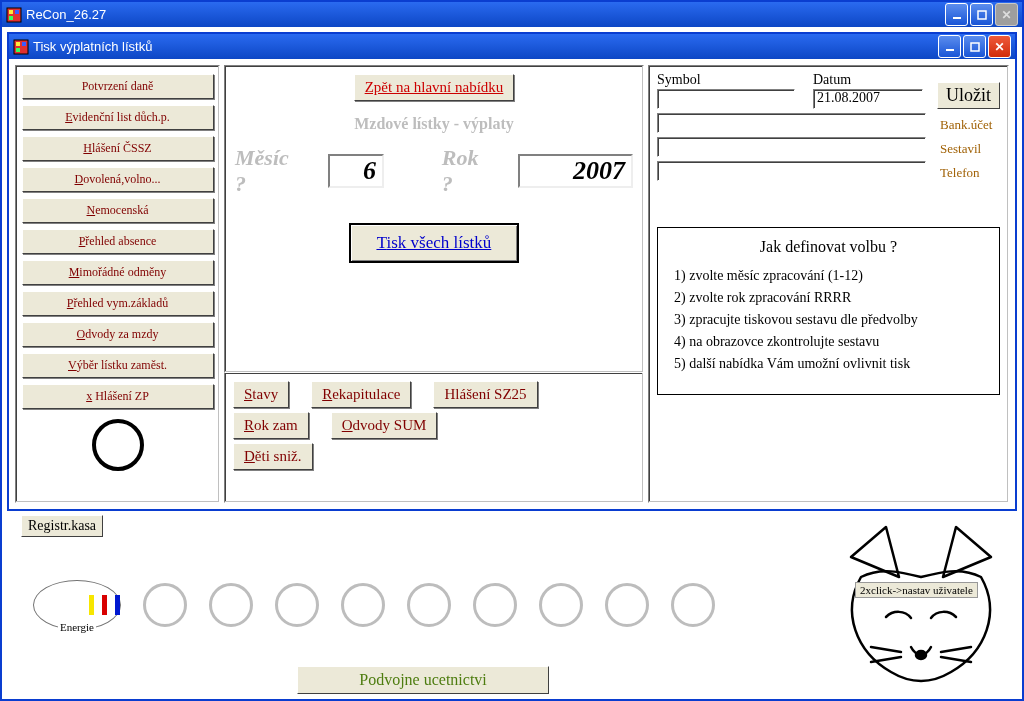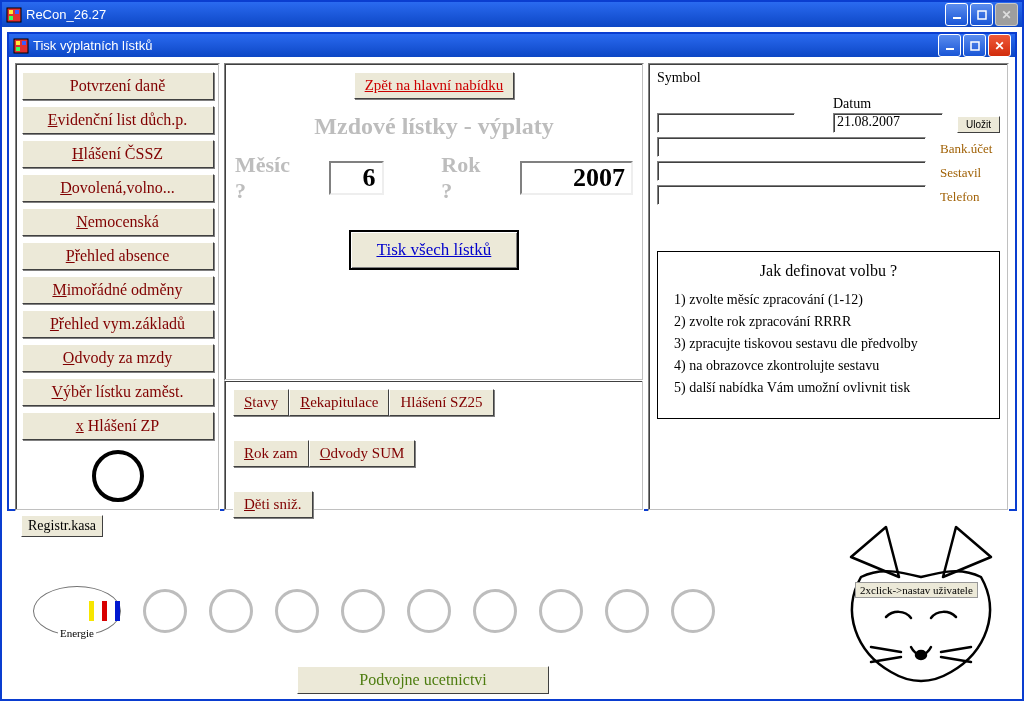--- a/index.html
+++ b/index.html
@@ -114,43 +114,44 @@
     display: inline-block;
     background: #ece9d8;
     border: 1px solid #000;
     border-top-color: #fff;
     border-left-color: #fff;
     border-right-color: #404040;
     border-bottom-color: #404040;
     box-shadow: 1px 1px 0 #808080;
     color: #800000;
     font-family: "Times New Roman", serif;
-    font-size: 16px;
+    font-size: 12px;
     padding: 4px 10px;
     text-align: center;
     cursor: default;
     white-space: nowrap;
   }
   .left-col .win-btn {
     width: 170px;
     margin-bottom: 6px;
   }
   .main-title {
     color: #bdbdbd;
     font-family: "Times New Roman", serif;
-    font-size: 24px;
+    font-size: 16px;
     font-weight: bold;
     text-align: center;
     margin: 14px 0 10px 0;
   }
   .qrow {
     display: flex;
     align-items: center;
     gap: 24px;
     margin-top: 12px;
+    font-style: italic;
   }
   .qlabel {
     color: #bdbdbd;
     font-family: "Times New Roman", serif;
     font-size: 22px;
     font-weight: bold;
   }
   .num-input {
     font-family: "Times New Roman", serif;
     font-size: 26px;
@@ -185,22 +186,22 @@
   .mid-lower {
     border-top: 0;
     padding: 8px 8px 8px 8px;
   }
   .mid-upper {
     flex: 0 0 auto;
     padding-bottom: 6px;
   }
   .row-btns {
     display: flex;
-    gap: 0;
-    margin-bottom: 24px;
+    gap: 22px;
+    margin-bottom: 4px;
   }
   .row-btns .win-btn {
     font-size: 15px;
     padding: 4px 10px;
   }
   
   .form-row {
     display: flex;
     align-items: flex-end;
     gap: 14px;
@@ -224,22 +225,22 @@
     padding: 0 3px;
     box-shadow: inset 1px 1px 0 #404040;
   }
   .save-btn {
     background: #ece9d8;
     border: 1px solid #000;
     border-top-color: #fff;
     border-left-color: #fff;
     border-right-color: #404040;
     border-bottom-color: #404040;
-    font-family: Liberation Sans, sans-serif;
-    font-size: 10px;
+    font-family: Liberation Serif, serif;
+    font-size: 18px;
     padding: 2px 8px;
   }
   .right-lbl {
     font-family: "Times New Roman", serif;
     font-size: 13px;
     color: #a16207;
     width: 60px;
     text-align: left;
   }
   .help-box {
@@ -275,21 +276,21 @@
     background: #ece9d8;
     border: 1px solid #000;
     border-top-color: #fff;
     border-left-color: #fff;
     border-right-color: #404040;
     border-bottom-color: #404040;
     font-family: "Times New Roman", serif;
     font-size: 14px;
     color: #000;
     padding: 2px 6px;
-    margin: 3px 0 9px 14px;
+    margin: 3px 0 3px 14px;
   }
   .status-row {
     display: flex;
     align-items: center;
     gap: 22px;
     margin: 40px 0 0 26px;
   }
   .energy {
     position: relative;
     width: 86px;
@@ -465,21 +466,21 @@
             <span class="win-btn"><span class="u">O</span>dvody SUM</span>
           </div>
           <div class="row-btns">
             <span class="win-btn und-first">Děti sniž.</span>
           </div>
         </div>
       </div>
 
       <div class="right-col panel">
         <div class="form-row">
-          <div class="form-col" style="flex:1;gap:26px;">
+          <div class="form-col" style="flex:1;">
             <span class="fld-label">Symbol</span>
             <span class="text-input" style="width:130px;"></span>
           </div>
           <div class="form-col">
             <span class="fld-label">Datum</span>
             <span class="text-input" style="width:102px;">21.08.2007</span>
           </div>
           <span class="save-btn">Uložit</span>
         </div>
         <div class="form-row" style="margin-top:4px;">

